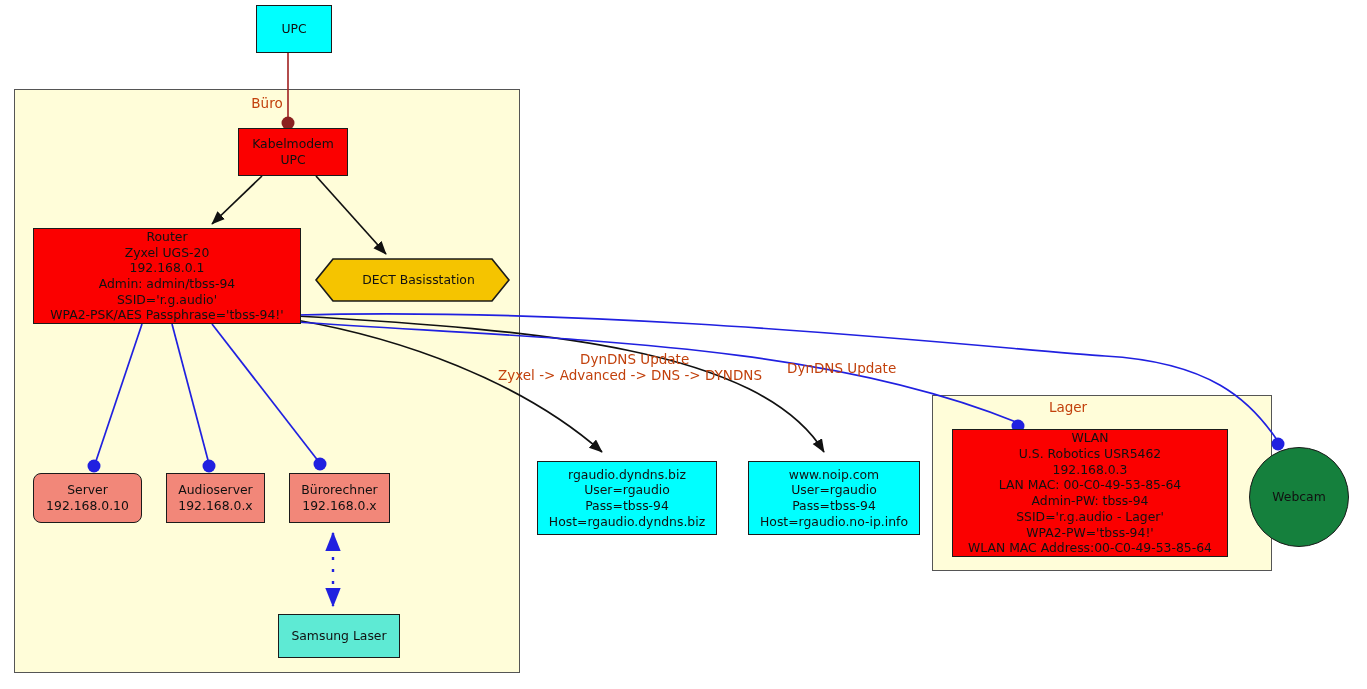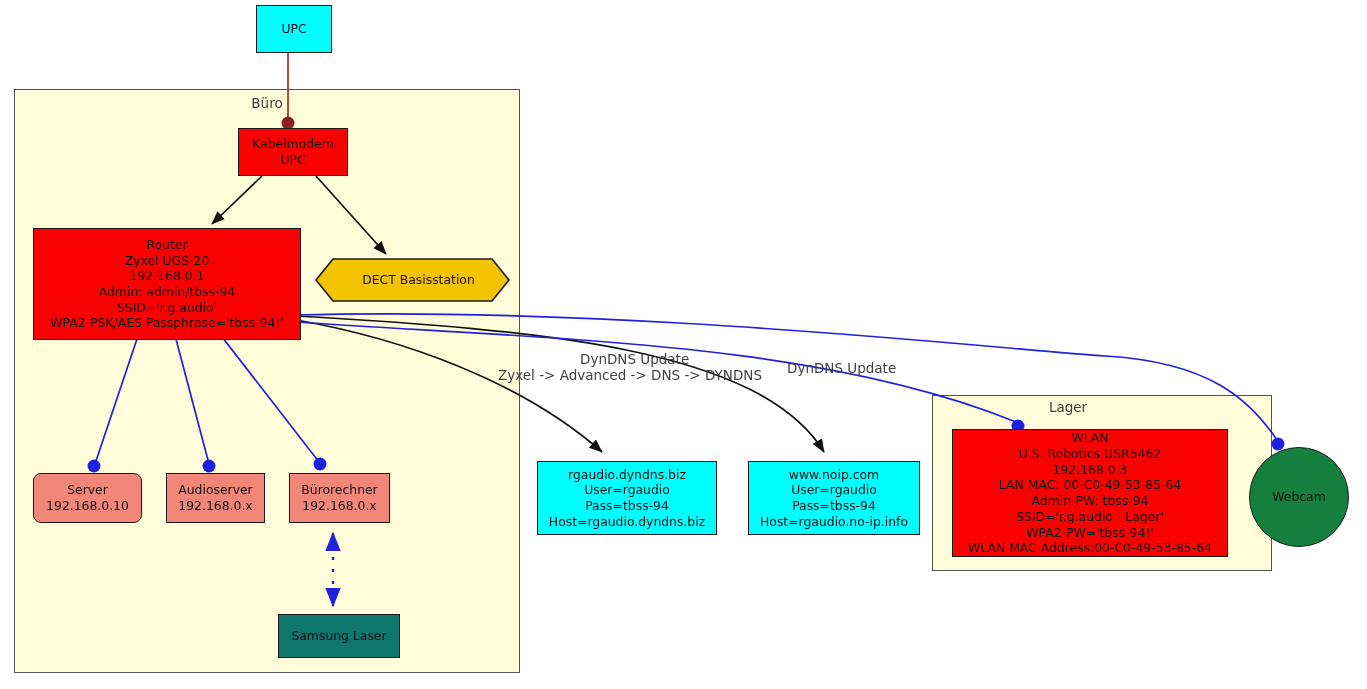--- a/index.html
+++ b/index.html
@@ -27,21 +27,21 @@
   }
   .container-box {
     position: absolute;
     background: #fffdd9;
     border: 1.6px solid #555555;
     box-sizing: border-box;
   }
   .container-label {
     position: absolute;
     font-size: 13.5px;
-    color: #404040;
+    color: #c2410c;
     white-space: nowrap;
     text-align: center;
   }
   .node {
     position: absolute;
     box-sizing: border-box;
     border: 1.6px solid #1b1b1b;
     display: flex;
     flex-direction: column;
     align-items: center;
@@ -49,21 +49,21 @@
     text-align: center;
     font-size: 12.4px;
     line-height: 15.6px;
     color: #111111;
     white-space: pre;
     margin-left: 6px;
   }
   .node-cyan { background: #00ffff; }
   .node-red  { background: #fb0000; }
   .node-salmon { background: #f28779; }
-  .node-steel { background: #0f766e; }
+  .node-steel { background: #5eead4; }
   .hex-wrap {
     position: absolute;
   }
   .hex-outline {
     position: absolute;
     left: 0; top: 0;
   }
   .node-circle {
     background: #15803d;
     border: 1.6px solid #1b1b1b;
@@ -131,21 +131,21 @@
 
   <div class="node node-cyan" style="left:250px; top:5px; width:76px; height:48px;">
     <span class="node-line">UPC</span>
   </div>
 
   <div class="node node-red" style="left:232px; top:128px; width:110px; height:48px;">
     <span class="node-line">Kabelmodem</span>
     <span class="node-line">UPC</span>
   </div>
 
-  <div class="node node-red" style="left:27px; top:228px; width:268px; height:112px;">
+  <div class="node node-red" style="left:27px; top:228px; width:268px; height:96px;">
     <span class="node-line">Router</span>
     <span class="node-line">Zyxel UGS-20</span>
     <span class="node-line">192.168.0.1</span>
     <span class="node-line">Admin: admin/tbss-94</span>
     <span class="node-line">SSID='r.g.audio'</span>
     <span class="node-line">WPA2-PSK/AES Passphrase='tbss-94!'</span>
   </div>
 
   <div class="hex-wrap" style="left:315px; top:258px; width:195px; height:44px;">
     <svg class="hex-outline" width="195" height="44" viewBox="0 0 195 44" xmlns="http://www.w3.org/2000/svg">

